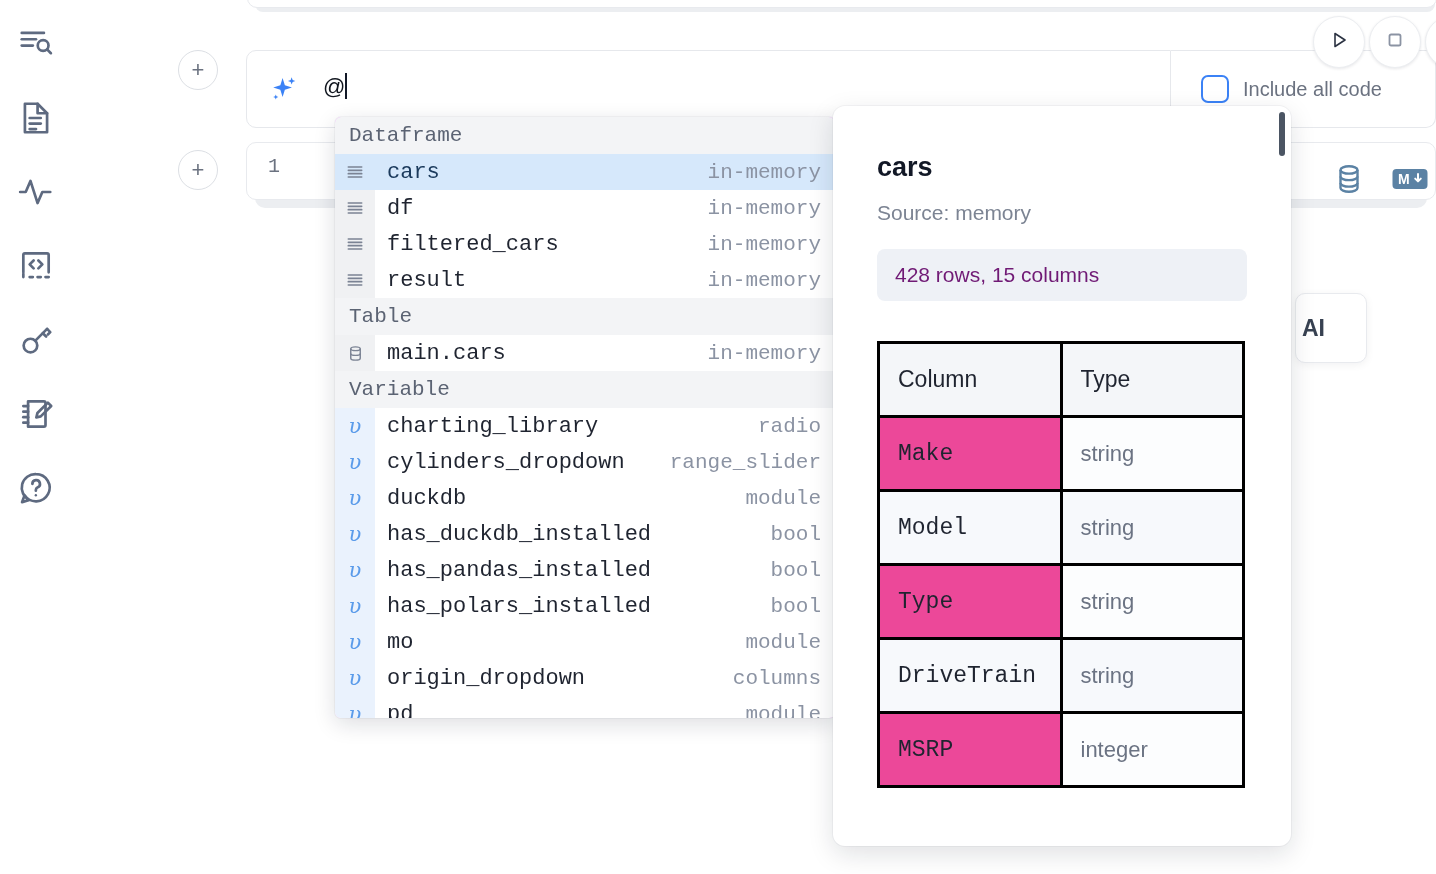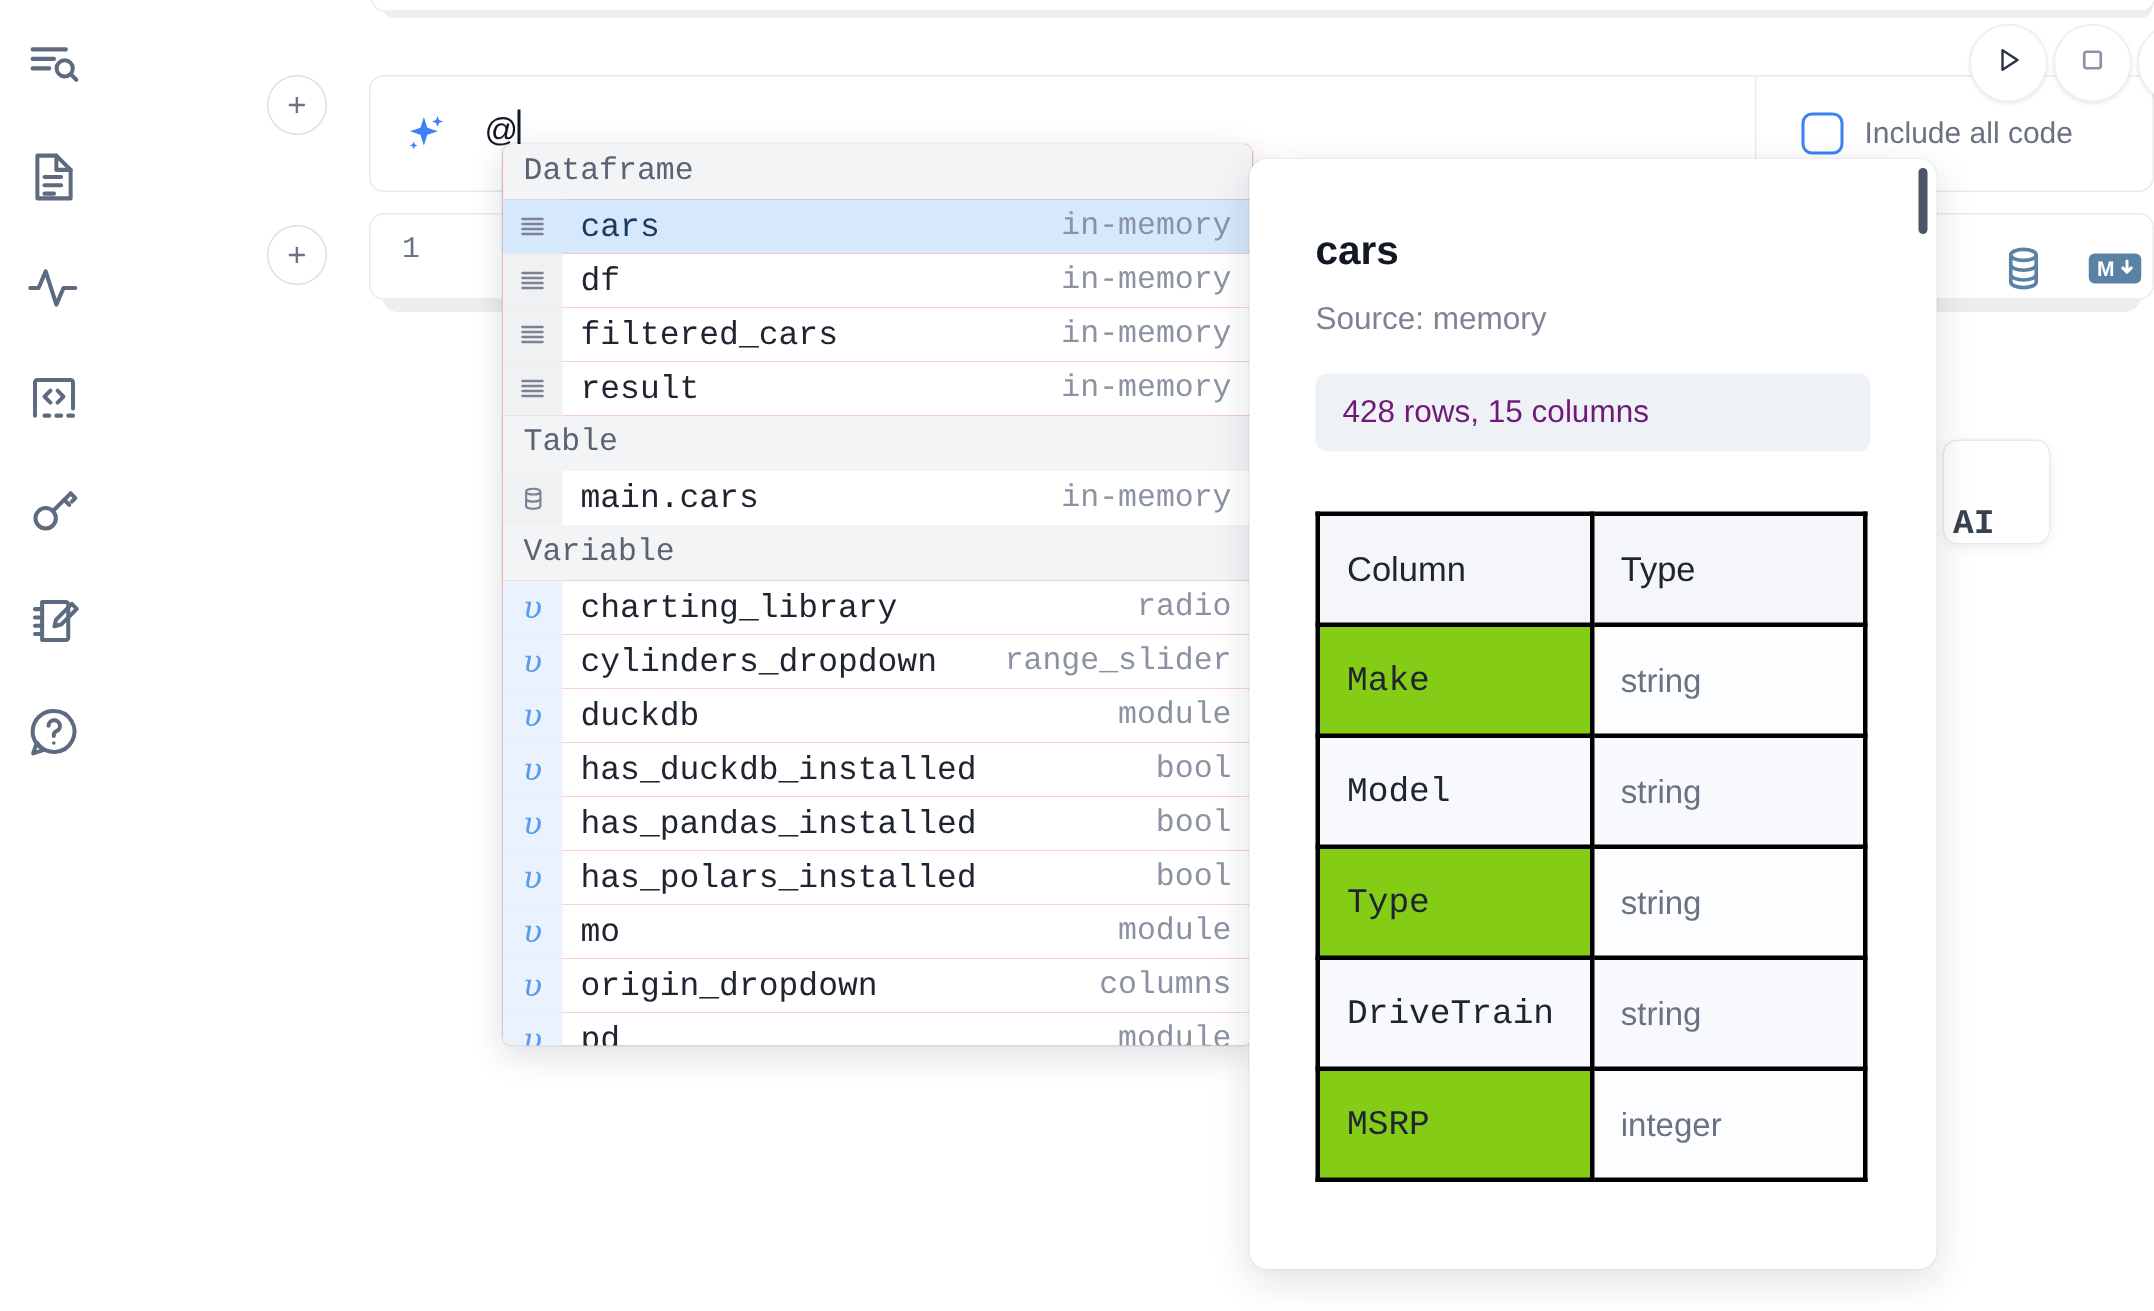--- a/index.html
+++ b/index.html
@@ -166,35 +166,34 @@
 
   
   .ai-chip {
     position: absolute;
     left: 1295px; top: 293px;
     width: 72px; height: 70px;
     background: #ffffff;
     border: 1px solid #e8eaee;
     border-radius: 10px;
     box-shadow: 0 2px 8px rgba(16,24,40,.06);
-    display: flex; align-items: flex-end; justify-content: flex-start;
+    display: flex; align-items: center; justify-content: flex-start;
     padding-left: 6px;
     font-size: 23px; font-weight: 600;
     color: #374151;
     overflow: hidden;
     z-index: 3;
-    font-family: Liberation Mono, monospace;
   }
 
   
   .ac {
     position: absolute;
-    left: 335px; top: 96px;
+    left: 335px; top: 117px;
     width: 500px; height: 601px;
-    background: #ef4444;
+    background: #f0abfc;
     border-radius: 6px;
     box-shadow: 0 6px 22px rgba(16,24,40,.14), 0 0 0 1px rgba(16,24,40,.04);
     overflow: hidden;
     z-index: 20;
     font-family: "Liberation Mono", monospace;
   }
   .ac-group {
     background: #f3f4f6;
     color: #5b6373;
     font-size: 21px;
@@ -277,21 +276,21 @@
     background: #f4f6f9;
     font-weight: 400;
     font-size: 23px;
     color: #1f2430;
     font-family: "Liberation Sans", sans-serif;
   }
   .d-table td.col-name {
     font-family: "Liberation Mono", monospace;
     font-size: 23px;
     color: #1f2430;
-    background: #84cc16;
+    background: #ec4899;
   }
   .d-table td.col-type {
     font-family: "Liberation Sans", sans-serif;
     font-size: 22px;
     color: #6b7383;
     background: #fcfdfe;
   }
   .d-table tr:nth-child(even) td { background: #f7f9fc; }
   .d-scroll {
     position: absolute;

